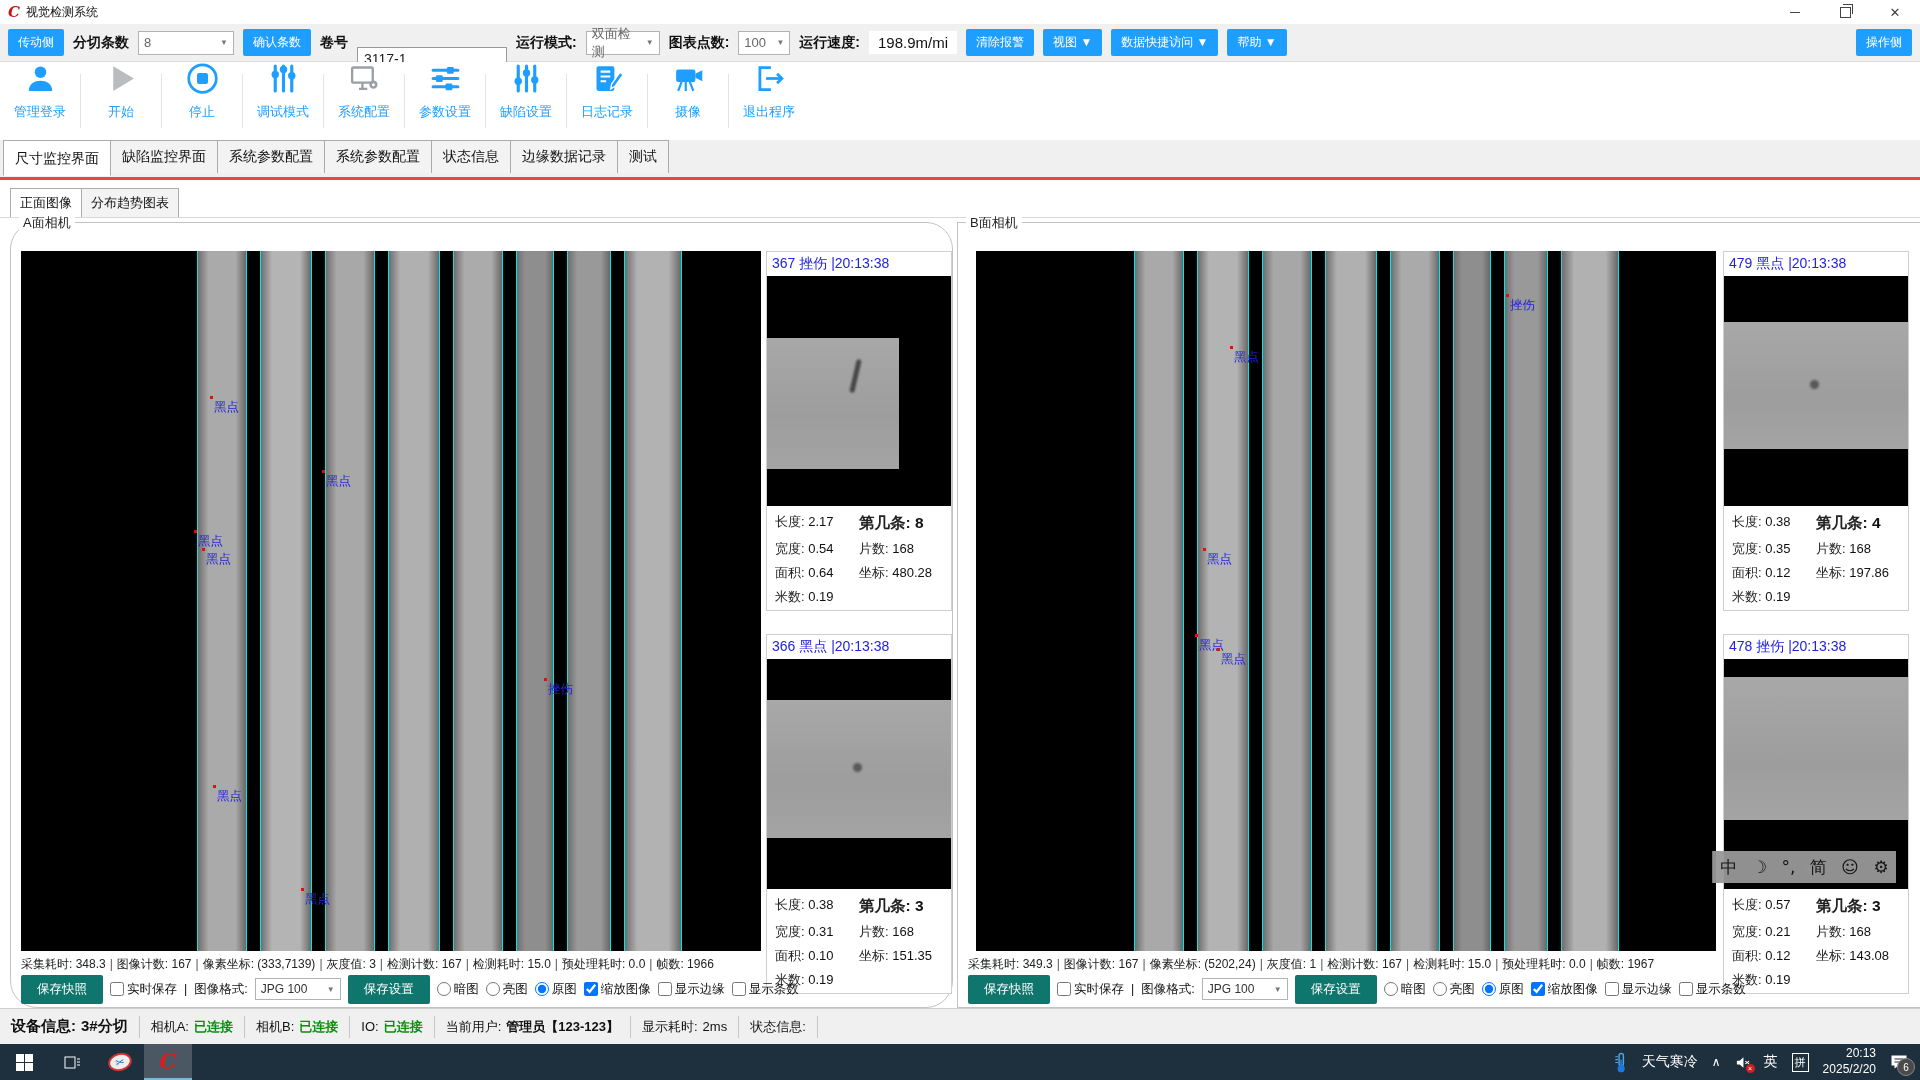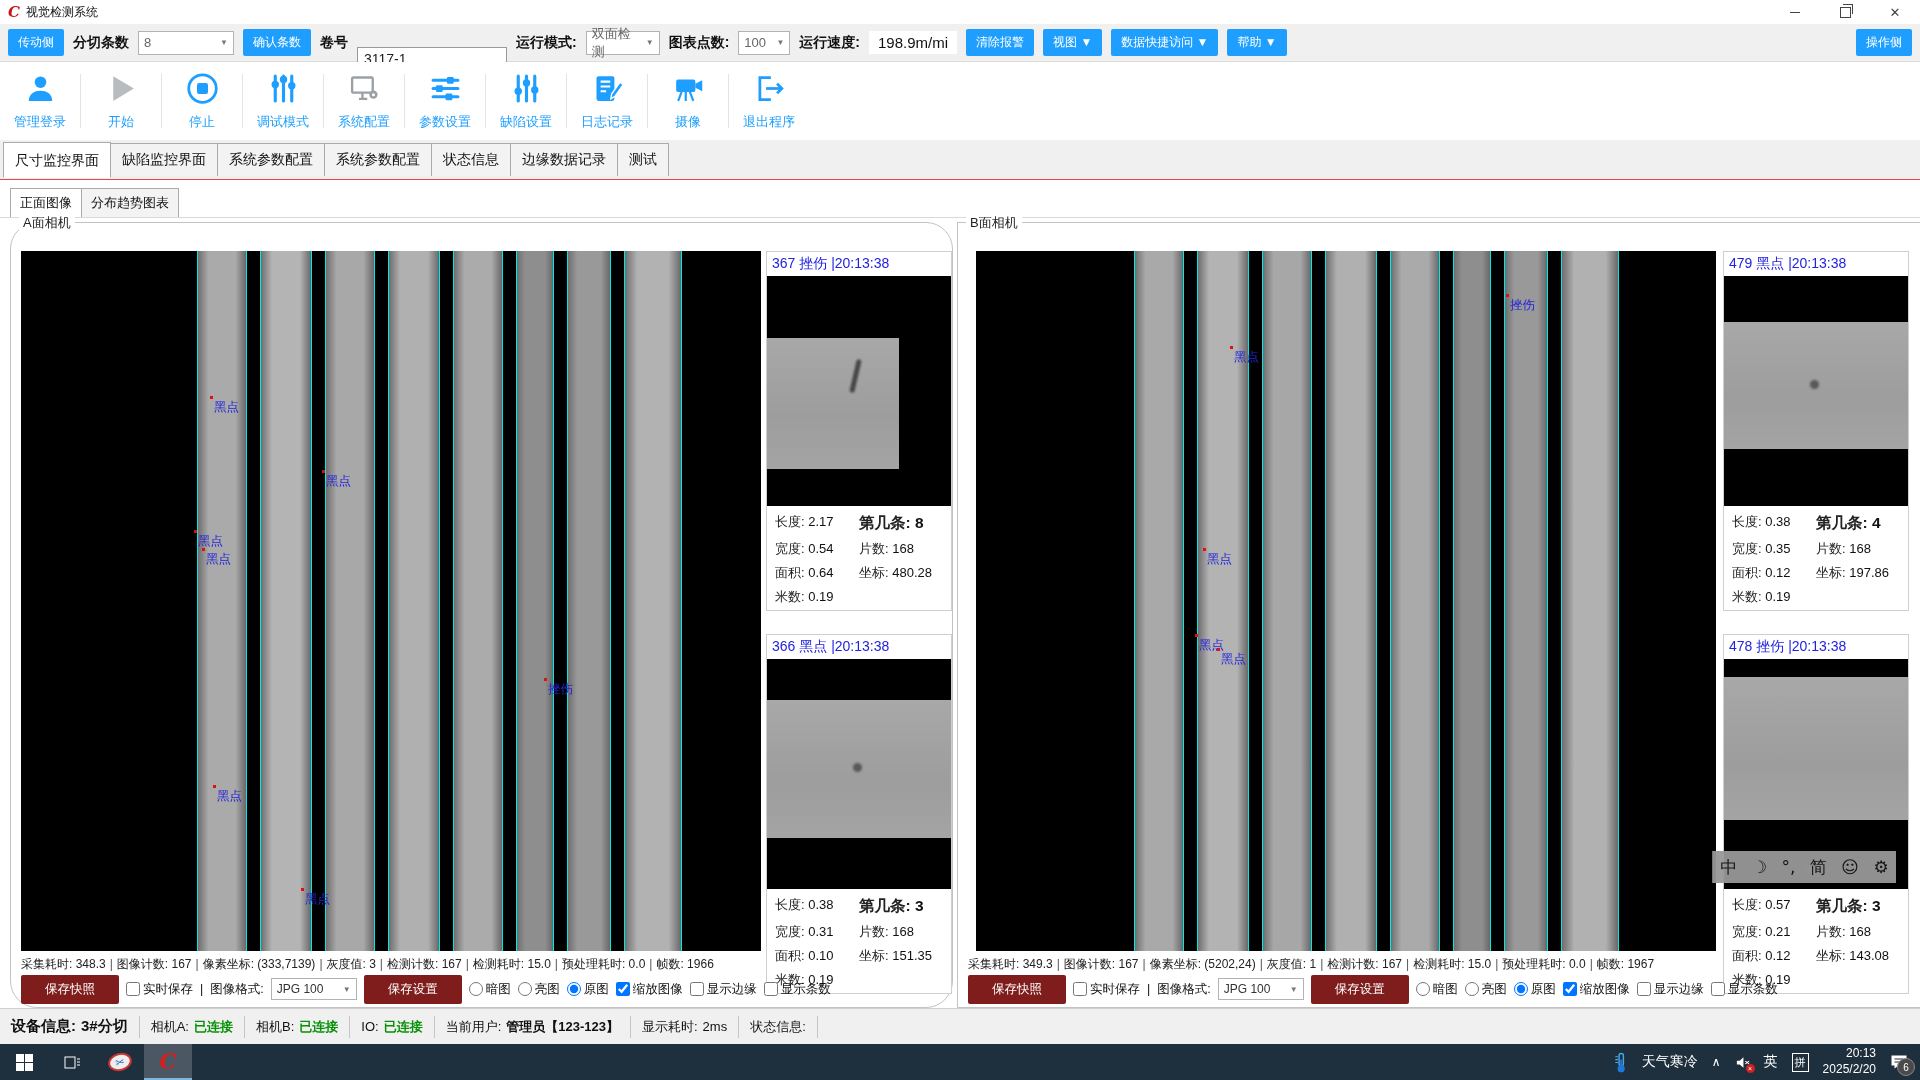--- a/index.html
+++ b/index.html
@@ -25,26 +25,26 @@
   .combo{display:inline-flex;align-items:center;justify-content:space-between;background:#fff;
          border:1px solid #b3b3b3;height:24px;padding:0 5px;font-size:13px;color:#666;box-sizing:border-box;}
   .combo .arrow{font-size:8px;color:#777;margin-left:8px;}
   .tb-input{height:24px;border:1px solid #9a9a9a;font-size:14px;padding:0 6px;box-sizing:border-box;
             font-family:inherit;background:#fff;color:#222;}
   .speed-box{background:#fff;font-size:15px;padding:3px 9px;white-space:nowrap;}
   .spacer{flex:1;}
   
   .icon-toolbar{position:absolute;left:0;top:62px;width:100%;height:78px;background:#fff;
                 display:flex;align-items:stretch;padding-left:4px;}
-  .tool-item{width:72px;display:flex;flex-direction:column;align-items:center;justify-content:center;gap:4px;}
+  .tool-item{width:72px;display:flex;flex-direction:column;align-items:center;gap:4px;}
   .tool-item .tool-label{font-size:13px;color:#1e9fff;white-space:nowrap;}
   .tool-sep{width:1px;background:#e4e4e4;margin:12px 4px;}
   
   .tabstrip{position:absolute;left:0;top:140px;width:100%;height:40px;background:#f0f0f0;
-            border-bottom:1px solid #ef4444;display:flex;align-items:center;padding-left:3px;box-sizing:border-box;}
+            border-bottom:3px solid #ef4444;display:flex;align-items:flex-start;padding-left:3px;box-sizing:border-box;}
   .tab{font-size:14px;padding:7px 11px;border:1px solid #ababab;border-bottom:none;background:#f3f3f3;
        margin-right:-1px;white-space:nowrap;}
   .tab.active{background:#fff;position:relative;padding-top:9px;margin-bottom:-1px;border-bottom:1px solid #fff;}
   
   .subtabs{position:absolute;left:10px;top:188px;display:flex;align-items:flex-end;}
   .subtab{font-size:13px;padding:5px 9px;border:1px solid #ababab;border-bottom:none;background:#f3f3f3;margin-right:-1px;}
   .subtab.active{background:#fff;}
   .subtab-line{position:absolute;left:0;top:217px;width:100%;border-bottom:1px solid #d9d9d9;}
   
   .groupbox{position:absolute;top:222px;height:786px;border:1px solid #c3c3c3;background:#fff;box-sizing:border-box;}
@@ -65,21 +65,21 @@
   .card-rows{padding:4px 2px;}
   .crow{display:flex;padding:3px 6px;font-size:13px;}
   .ccell{width:50%;white-space:nowrap;}
   .ccell .k{color:#222;}
   .ccell.big{font-weight:bold;font-size:15.5px;}
   
   .panel-stats{position:absolute;top:733px;left:10px;right:10px;font-size:12px;color:#222;white-space:nowrap;overflow:hidden;}
   .panel-stats .sep{color:#555;margin:0 4px;}
   .controls{position:absolute;top:752px;left:10px;right:6px;height:28px;display:flex;align-items:center;gap:7px;
             font-size:12.5px;white-space:nowrap;}
-  .btn-sm{background:#7f1d1d;color:#fff;border:none;font-size:12.5px;padding:6px 24px;border-radius:2px;font-family:inherit;}
+  .btn-sm{background:#0f766e;color:#fff;border:none;font-size:12.5px;padding:6px 16px;border-radius:2px;font-family:inherit;}
   .ctl{display:inline-flex;align-items:center;gap:3px;}
   .ctl input{width:14px;height:14px;margin:0;}
   .combo-sm{height:22px;font-size:12px;color:#333;}
   
   .statusbar{position:absolute;left:0;top:1008px;width:100%;height:36px;background:#f0f0f0;border-top:1px solid #cfcfcf;
              display:flex;align-items:center;font-size:13px;box-sizing:border-box;}
   .sb-seg{padding:0 11px;display:flex;align-items:center;gap:5px;height:22px;border-right:1px solid #c6c6c6;}
   .sb-device{font-weight:bold;font-size:15px;}
   .sb-green{color:#089108;font-weight:bold;}
   .sb-bold{font-weight:bold;}

